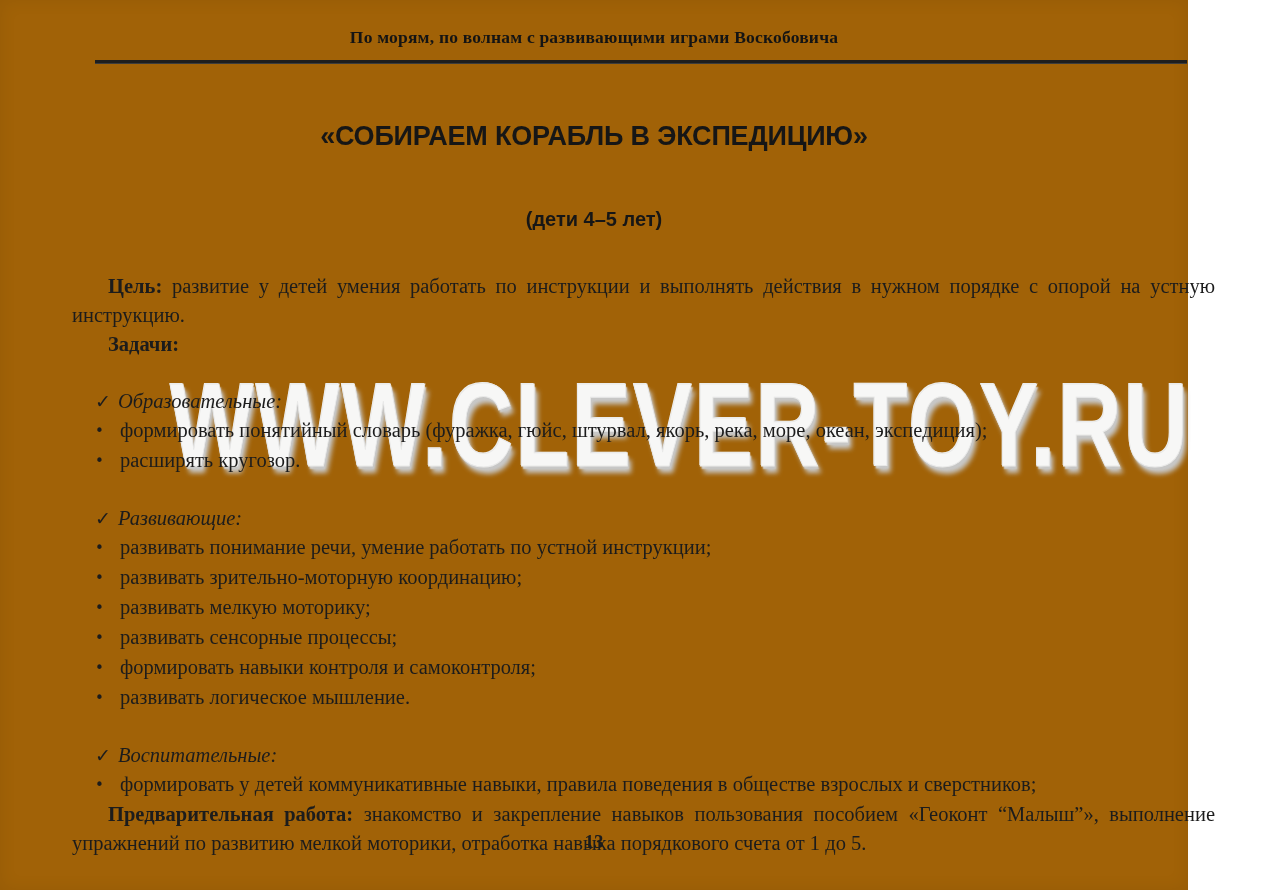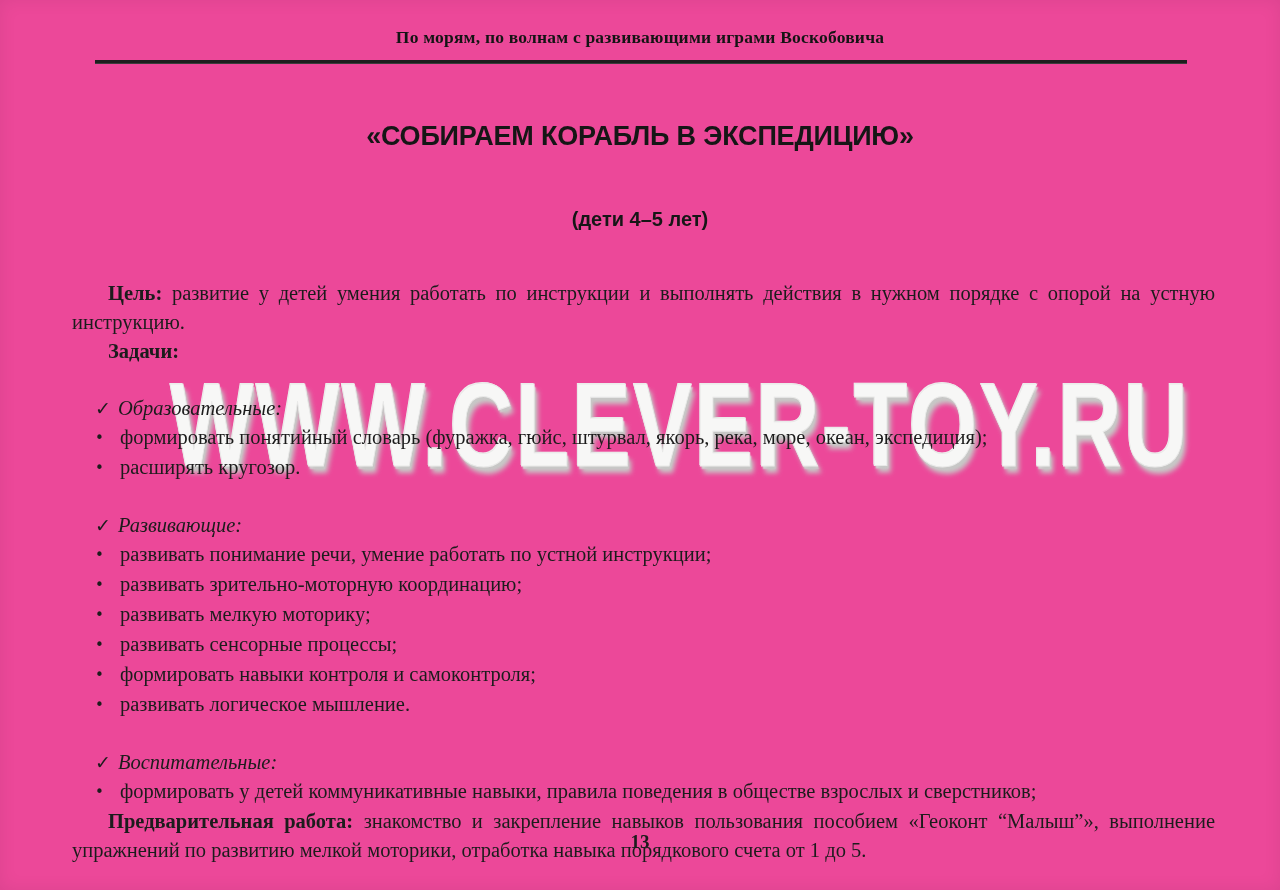--- a/index.html
+++ b/index.html
@@ -5,23 +5,23 @@
   * { margin: 0; padding: 0; box-sizing: border-box; }
   html, body { width: 1280px; height: 890px; }
   body {
     font-family: "Liberation Serif", serif;
     background: #ffffff;
     color: #1c1c1c;
     overflow: hidden;
   }
   .page {
     position: relative;
-    width: 1280px;
+    width: 1188px;
     height: 890px;
-    background: #ec4899;
+    background: #a16207;
     box-shadow: inset 0 0 18px rgba(0,0,0,0.07);
   }
   .running-header {
     position: absolute;
     top: 27px; left: 0; right: 0;
     text-align: center;
     font-weight: bold;
     font-size: 17.5px;
     letter-spacing: 0.2px;
     color: #141414;
@@ -73,21 +73,21 @@
     top: 208px; left: 0; right: 0;
     text-align: center;
     font-family: "Liberation Sans", sans-serif;
     font-weight: bold;
     font-size: 20px;
     color: #161616;
     z-index: 2;
   }
   .doc-body {
     position: absolute;
-    top: 279px; left: 72px;
+    top: 272px; left: 72px;
     width: 1143px;
     font-size: 20.5px;
     line-height: 29px;
     z-index: 2;
   }
   .para { text-align: justify; }
   .para.indent { text-indent: 36px; }
   .label-bold { font-weight: bold; }
   .check-line { margin-left: 23px; font-style: italic; margin-top: 28px; }
   .check-line .check {

